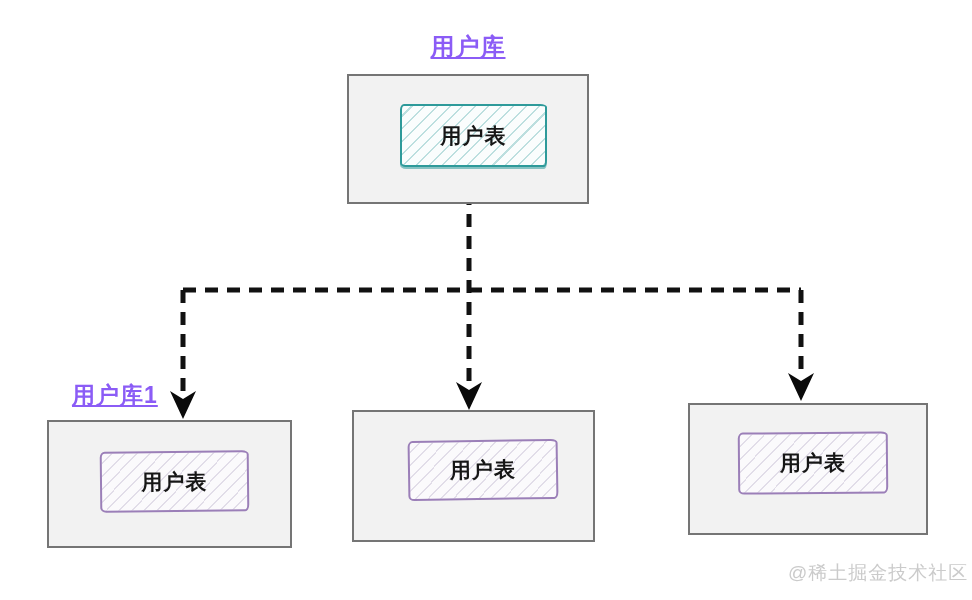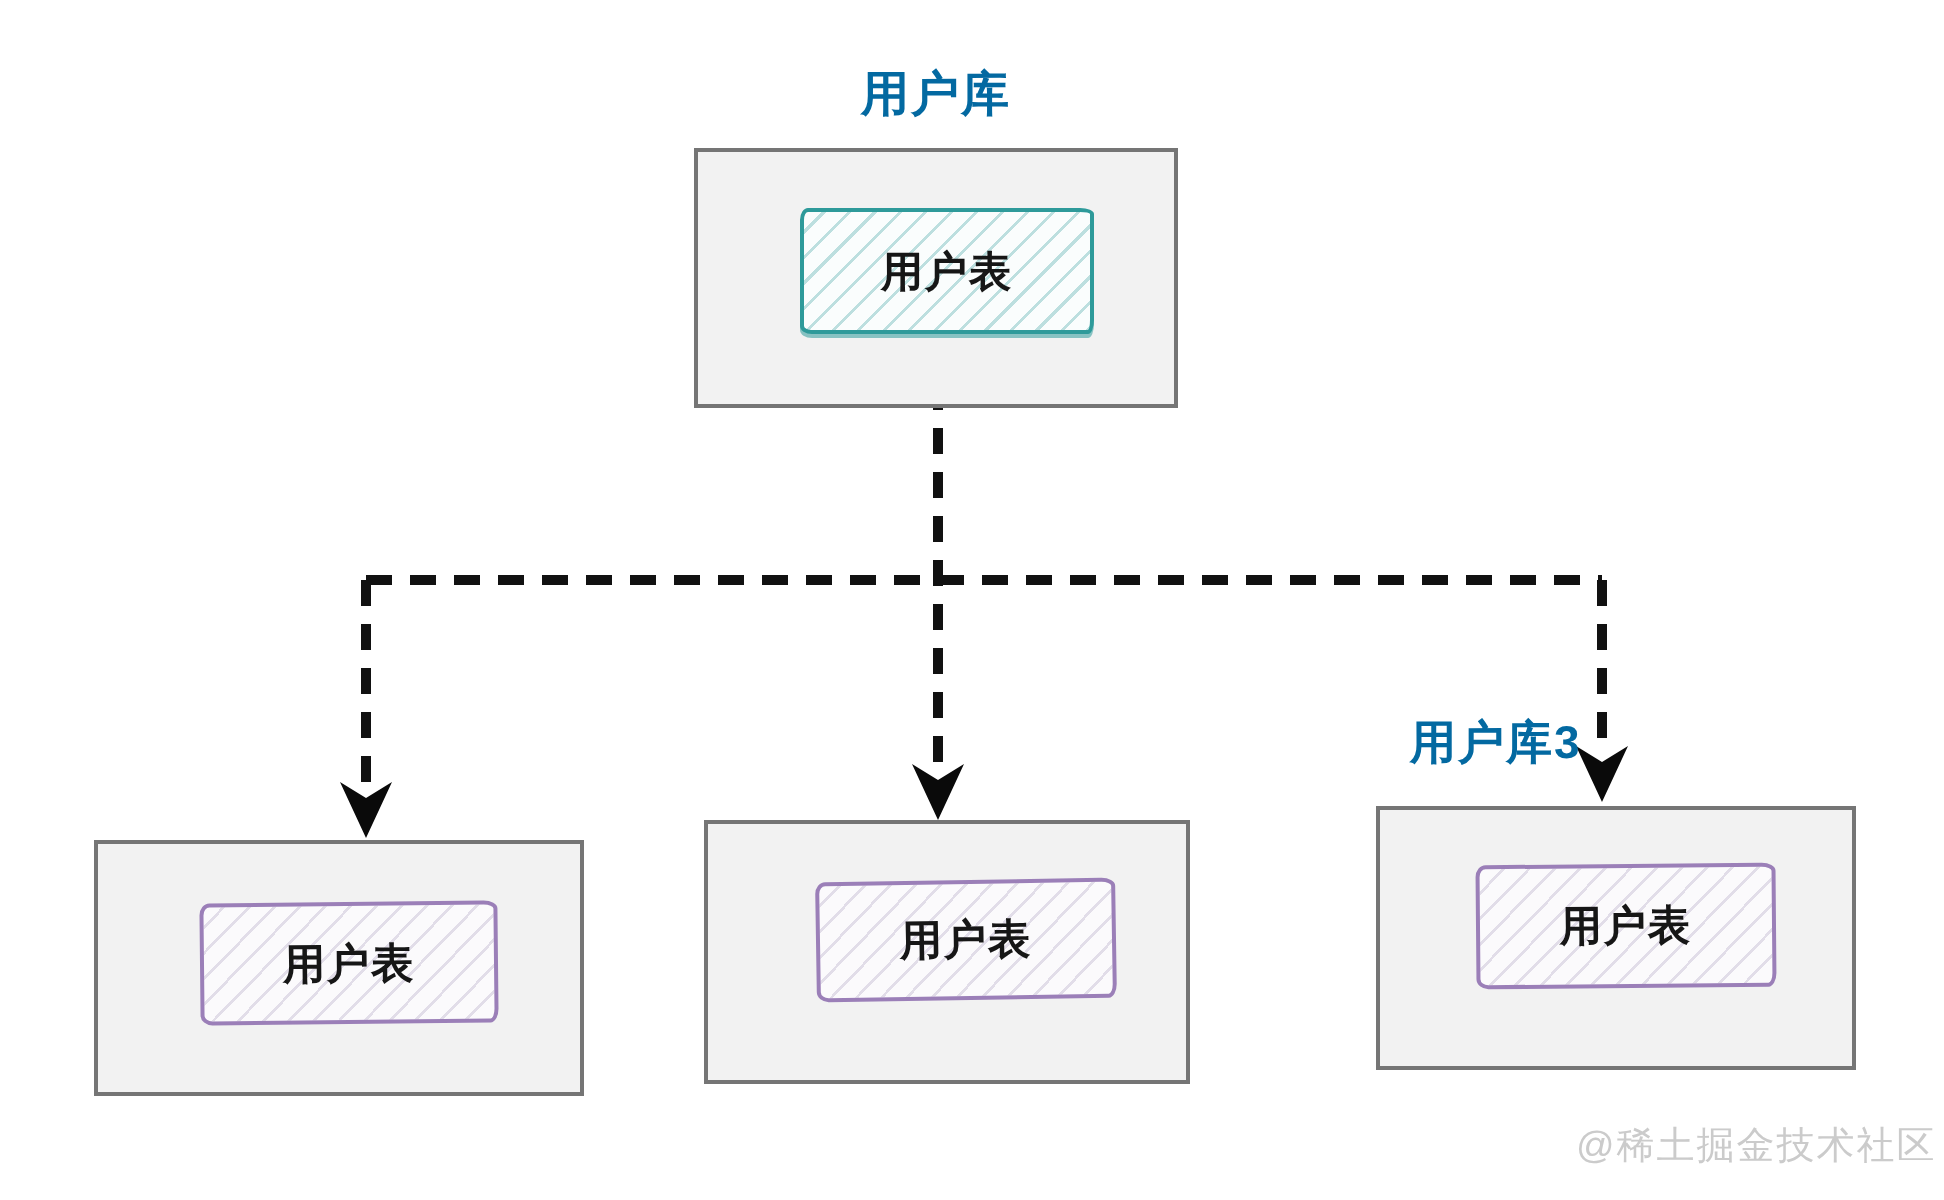--- a/index.html
+++ b/index.html
@@ -18,25 +18,26 @@
   .connector-svg {
     position: absolute;
     left: 0;
     top: 0;
     width: 972px;
     height: 600px;
     pointer-events: none;
   }
   .db-label {
     position: absolute;
-    color: #0369a1;
+    color: #8b5cf6;
     font-size: 23px;
     font-weight: 600;
     letter-spacing: 1px;
     white-space: nowrap;
+    text-decoration: underline;
   }
   .db-box {
     position: absolute;
     background: #f2f2f2;
     border: 2px solid #757575;
     box-sizing: border-box;
   }
   .table-box {
     position: absolute;
     display: flex;
@@ -106,31 +107,31 @@
     <polygon points="469,410 456,382 469,390 482,382" fill="#0a0a0a"></polygon>
     <polygon points="801,401 788,373 801,381 814,373" fill="#0a0a0a"></polygon>
   </svg>
 
   <div class="db-label" style="left:347px; top:31px; width:242px; text-align:center; font-size:24px;">用户库</div>
 
   <div class="db-box" style="left:347px; top:74px; width:242px; height:130px;"></div>
 
   <div class="table-box table-teal" style="left:400px; top:104px; width:147px; height:63px;">用户表</div>
 
+  <div class="db-label" style="left:72px; top:380px;">用户库1</div>
 
   <div class="db-box" style="left:47px; top:420px; width:245px; height:128px;"></div>
 
   <div class="table-box table-purple tilt-a" style="left:100px; top:451px; width:149px; height:61px;">用户表</div>
 
 
   <div class="db-box" style="left:352px; top:410px; width:243px; height:132px;"></div>
 
   <div class="table-box table-purple tilt-b" style="left:408px; top:440px; width:150px; height:60px;">用户表</div>
 
-  <div class="db-label" style="left:705px; top:356px;">用户库3</div>
 
   <div class="db-box" style="left:688px; top:403px; width:240px; height:132px;"></div>
 
   <div class="table-box table-purple tilt-c" style="left:738px; top:432px; width:150px; height:62px;">用户表</div>
 
   <div class="watermark">@稀土掘金技术社区</div>
 
 </div>
 
 </body></html>

